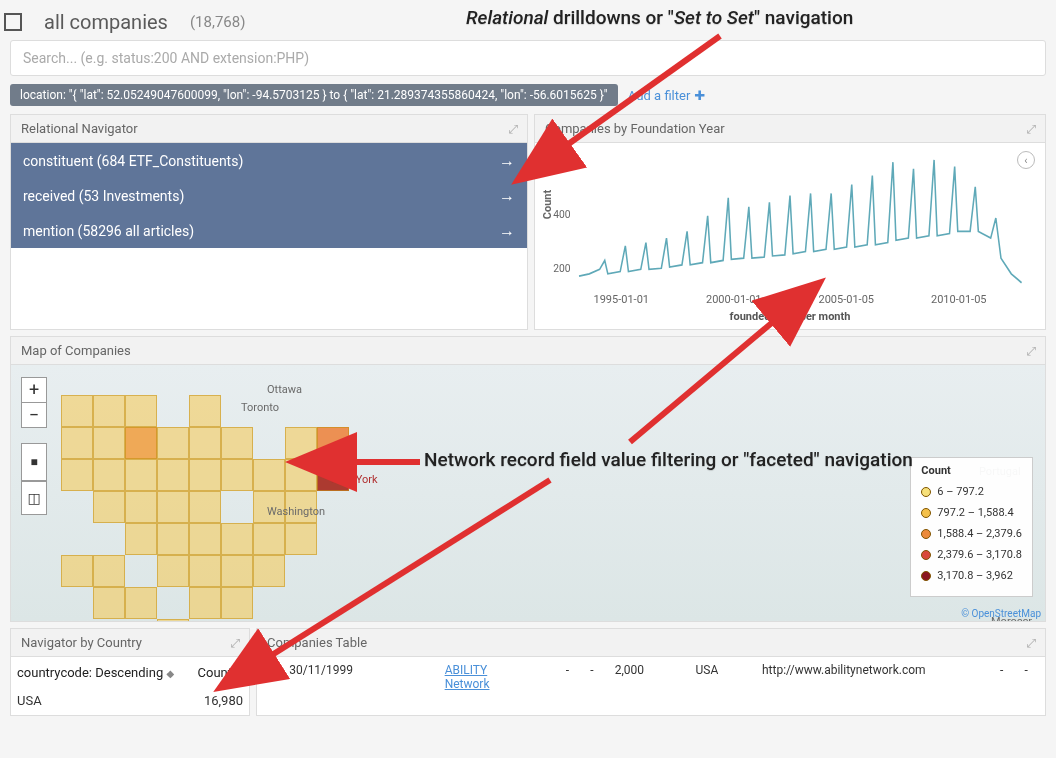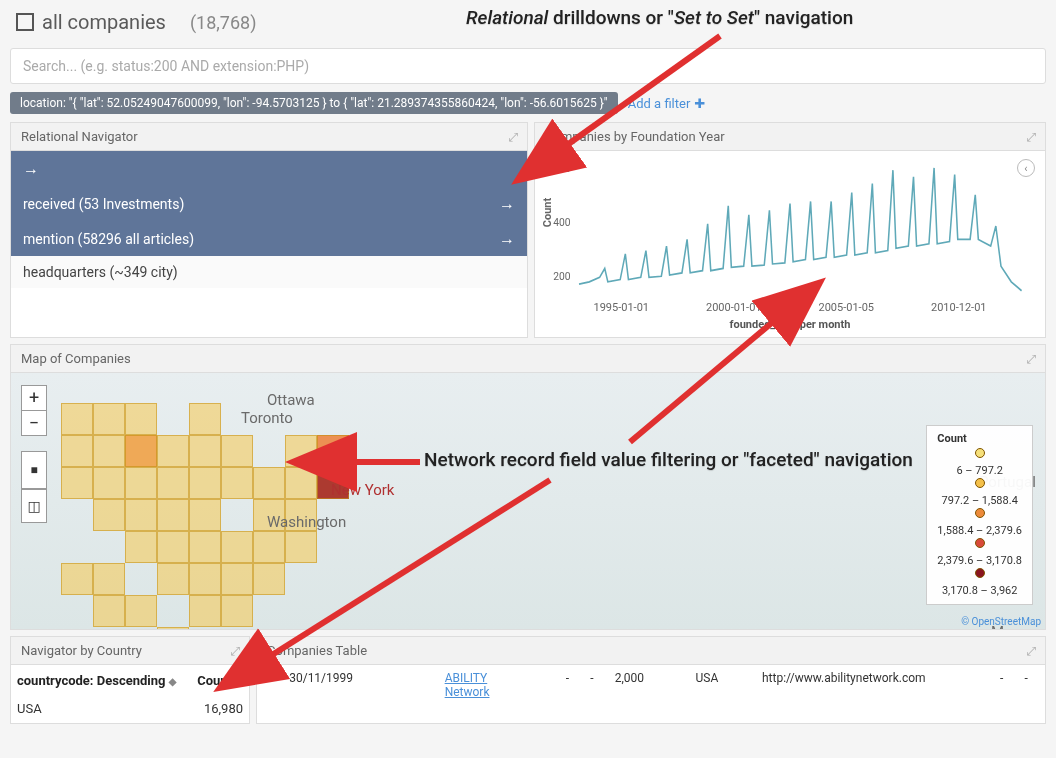--- a/index.html
+++ b/index.html
@@ -1,23 +1,23 @@
 <!DOCTYPE html>
 <html><head>
 <meta charset="utf-8">
 <style>
 * { box-sizing: border-box; margin: 0; padding: 0; }
 body { font-family: -apple-system, BlinkMacSystemFont, "Segoe UI", Roboto, sans-serif; font-size: 13px; color: #333; background: #f5f5f5; width: 1056px; height: 758px; overflow: hidden; position: relative; }
 
-.header { padding: 10px 10px 6px 16px; display: flex; align-items: center; gap: 8px; }
+.header { padding: 10px 10px 6px 4px; display: flex; align-items: center; gap: 22px; }
 .hdr-icon { width: 18px; height: 18px; border: 2px solid #555; display: inline-block; }
 .hdr-title { font-size: 20px; color: #5a5a5a; }
-.hdr-count { font-size: 18px; color: #888; margin-left: 16px; }
-
-.search-bar { margin: 8px 10px; background: #fff; border: 1px solid #ddd; border-radius: 3px; padding: 9px 12px; font-size: 14px; color: #aaa; }
+.hdr-count { font-size: 15px; color: #888; }
+
+.search-bar { margin: 0 10px; background: #fff; border: 1px solid #ddd; border-radius: 3px; padding: 9px 12px; font-size: 14px; color: #aaa; }
 
 .filter-row { margin: 8px 10px 8px 10px; display: flex; align-items: center; gap: 10px; }
 .filter-pill { background: #717c8a; color: #fff; padding: 4px 10px; border-radius: 3px; font-size: 12px; }
 .add-filter { color: #4a90d9; font-size: 13px; display: flex; align-items: center; gap: 4px; }
 
 .panel { background: #fff; border: 1px solid #ddd; }
 .panel-hdr { background: #f2f2f2; padding: 6px 10px; font-size: 13px; color: #666; display: flex; justify-content: space-between; align-items: center; border-bottom: 1px solid #ddd; }
 .panel-exp { color: #aaa; font-size: 12px; letter-spacing: -1px; }
 
 .row1 { display: flex; gap: 6px; padding: 0 10px; }
@@ -32,39 +32,39 @@
 .chart-svg { width: 100%; height: 100%; }
 .chart-ylabel { position: absolute; left: -2px; top: 50%; transform: rotate(-90deg) translateX(20px); font-size: 11px; color: #666; font-weight: bold; }
 .chart-xticks { display: flex; justify-content: space-around; font-size: 11px; color: #666; padding: 0 30px; }
 .chart-xlabel { text-align: center; font-size: 11px; font-weight: bold; color: #555; padding: 4px 0 6px 0; }
 .chart-back { position: absolute; right: 10px; top: 8px; width: 18px; height: 18px; border: 1px solid #bbb; border-radius: 50%; display: flex; align-items: center; justify-content: center; font-size: 11px; color: #888; }
 
 .row2 { padding: 6px 10px 0 10px; }
 .map-panel { }
 .map-body { position: relative; height: 256px; background: #eaf0f0; overflow: hidden; }
 .map-bg { position: absolute; inset: 0; background: linear-gradient(180deg, #e8eef0 0%, #dce6e6 100%); }
-.land-label { position: absolute; font-size: 15px; color: #6a6a6a; }
+.land-label { position: absolute; font-size: 11px; color: #6a6a6a; }
 .map-ctrl { position: absolute; left: 10px; background: #fff; border: 1px solid #999; width: 26px; text-align: center; font-size: 18px; line-height: 24px; }
 .map-ctrl.zi { top: 12px; }
 .map-ctrl.zo { top: 38px; border-top: none; }
 .map-ctrl.st { top: 78px; font-size:12px; padding:6px 0; }
 .map-ctrl.cr { top: 116px; font-size:14px; padding:4px 0; }
 .map-attrib { position: absolute; right: 4px; bottom: 2px; font-size: 10px; color: #4a90d9; }
 .legend { position: absolute; right: 12px; bottom: 24px; background: rgba(255,255,255,0.95); border: 1px solid #ccc; padding: 6px 10px; font-size: 11px; }
 .legend-t { font-weight: bold; margin-bottom: 3px; }
-.legend-row { display: flex; align-items: center; gap: 6px; margin: 1px 0; flex-direction: column; }
+.legend-row { display: flex; align-items: center; gap: 6px; margin: 8px 0; }
 .legend-sw { width: 10px; height: 10px; border-radius: 50%; border: 1px solid #805500; }
 
 .grid-cells { position: absolute; inset: 0; }
 .cell { position: absolute; width: 32px; height: 32px; background: rgba(245, 200, 80, 0.55); border: 1px solid rgba(200, 150, 30, 0.6); }
 
 .row3 { display: flex; gap: 6px; padding: 6px 10px 0 10px; }
 .country-panel { flex: 0 0 240px; }
 .ctable { width: 100%; font-size: 13px; }
-.ctable th { text-align: left; padding: 6px 4px; font-weight: bold; color: #222; }
+.ctable th { text-align: left; padding: 6px 4px; font-weight: normal; color: #222; }
 .ctable td { padding: 5px 4px; }
 .ctable td.r, .ctable th.r { text-align: right; }
 .sort-ic { color: #888; font-size: 10px; }
 
 .table-panel { flex: 1; }
 .dtable { width: 100%; font-size: 12px; border-collapse: collapse; }
 .dtable th { text-align: left; padding: 6px 4px; color: #444; font-weight: bold; border-bottom: 1px solid #ddd; white-space: nowrap; }
 .dtable td { padding: 6px 4px; vertical-align: top; }
 .dtable a { color: #4a90d9; text-decoration: underline; }
 .expand-btn { color: #888; font-size: 10px; }
@@ -91,32 +91,30 @@
   </span>
 </div>
 
 <div class="row1">
   <div class="panel relnav">
     <div class="panel-hdr">
       <span>Relational Navigator</span>
       <span class="panel-exp">⤢</span>
     </div>
     <div class="relnav-item active">
+      <span>constituent (684 ETF_Constituents)</span>
         <span class="arrow-r">→</span>
     </div>
     <div class="relnav-item active">
       <span>received (53 Investments)</span>
         <span class="arrow-r">→</span>
     </div>
     <div class="relnav-item active">
       <span>mention (58296 all articles)</span>
         <span class="arrow-r">→</span>
-    </div>
-    <div class="relnav-item plain">
-      <span>headquarters (~349 city)</span>
     </div>
   </div>
 
   <div class="panel found-chart">
     <div class="panel-hdr">
       <span>Companies by Foundation Year</span>
       <span class="panel-exp">⤢</span>
     </div>
     <div class="chart-area">
       <span class="chart-back">‹</span>
@@ -125,21 +123,21 @@
         <text x="10" y="12" font-size="10" fill="#666">600</text>
         <text x="10" y="60" font-size="10" fill="#666">400</text>
         <text x="10" y="108" font-size="10" fill="#666">200</text>
         <polyline fill="none" stroke="#5fa9b8" stroke-width="1.5" points="35,112 45,110 55,106 60,98 63,110 75,108 80,85 83,108 95,106 100,82 103,106 115,105 120,78 123,104 135,102 140,72 143,102 155,100 160,58 163,100 175,98 180,42 183,97 195,96 200,50 203,96 215,95 220,46 223,94 235,93 240,40 243,92 255,90 260,38 263,90 275,88 280,38 283,88 295,86 300,30 303,86 315,84 320,22 323,84 335,82 340,10 343,80 355,78 360,16 363,78 375,76 380,8 383,76 395,74 400,14 403,72 415,72 420,32 423,72 435,78 440,60 445,96 455,110 465,118"></polyline>
       </svg>
     </div>
     <div class="chart-xticks">
       <span>1995-01-01</span>
       <span>2000-01-01</span>
       <span>2005-01-05</span>
-      <span>2010-12-01</span>
+      <span>2010-01-05</span>
     </div>
     <div class="chart-xlabel">founded_date per month</div>
   </div>
 </div>
 
 <div class="row2">
   <div class="panel map-panel">
     <div class="panel-hdr">
       <span>Map of Companies</span>
       <span class="panel-exp">⤢</span>

